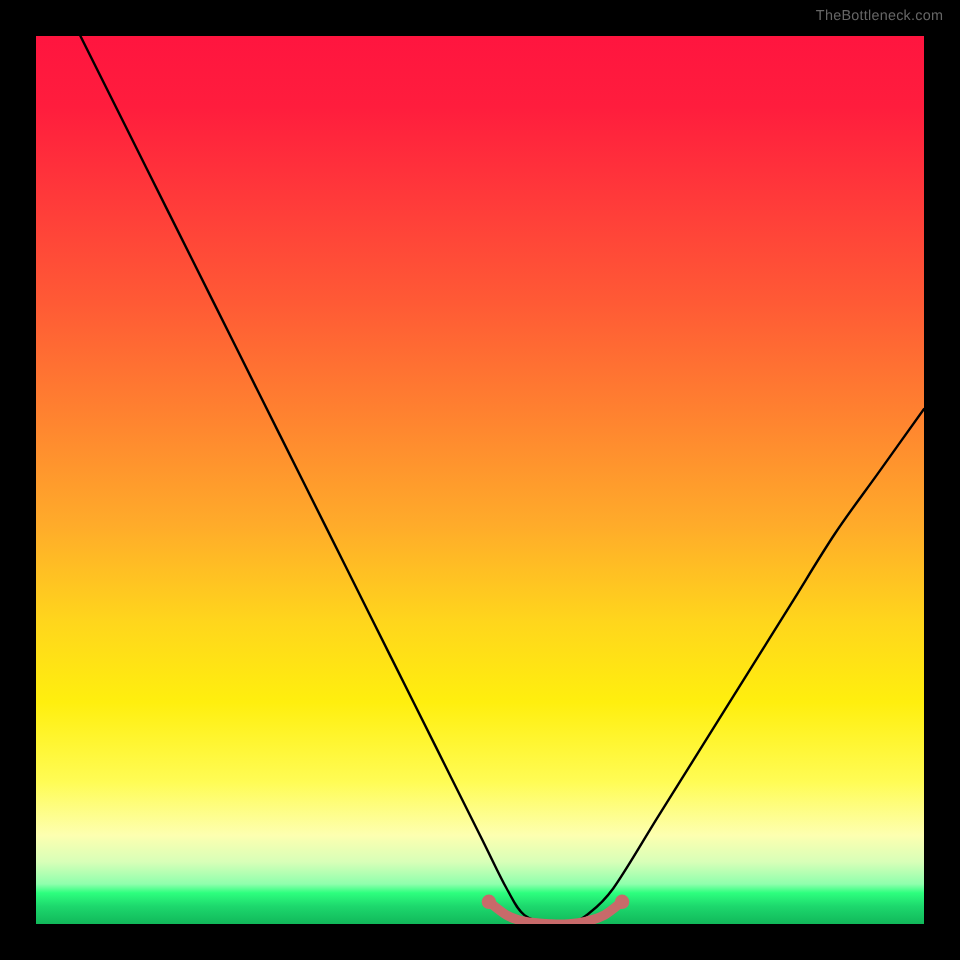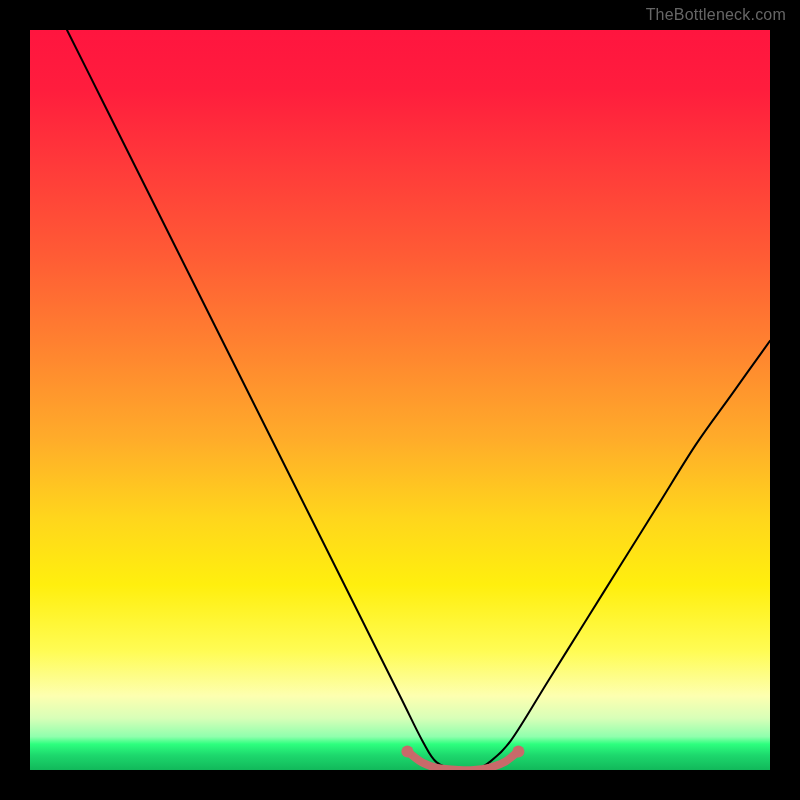--- a/index.html
+++ b/index.html
@@ -15,21 +15,21 @@
     position: relative;
     width: 800px;
     height: 800px;
     background: #000;
   }
   .watermark {
     position: absolute;
     top: 6px;
     right: 14px;
     color: #666;
-    font-size: 16px;
+    font-size: 12px;
     font-weight: 500;
     letter-spacing: 0.2px;
     z-index: 5;
   }
   .plot-area {
     position: absolute;
     left: 30px;
     top: 30px;
     width: 740px;
     height: 740px;

